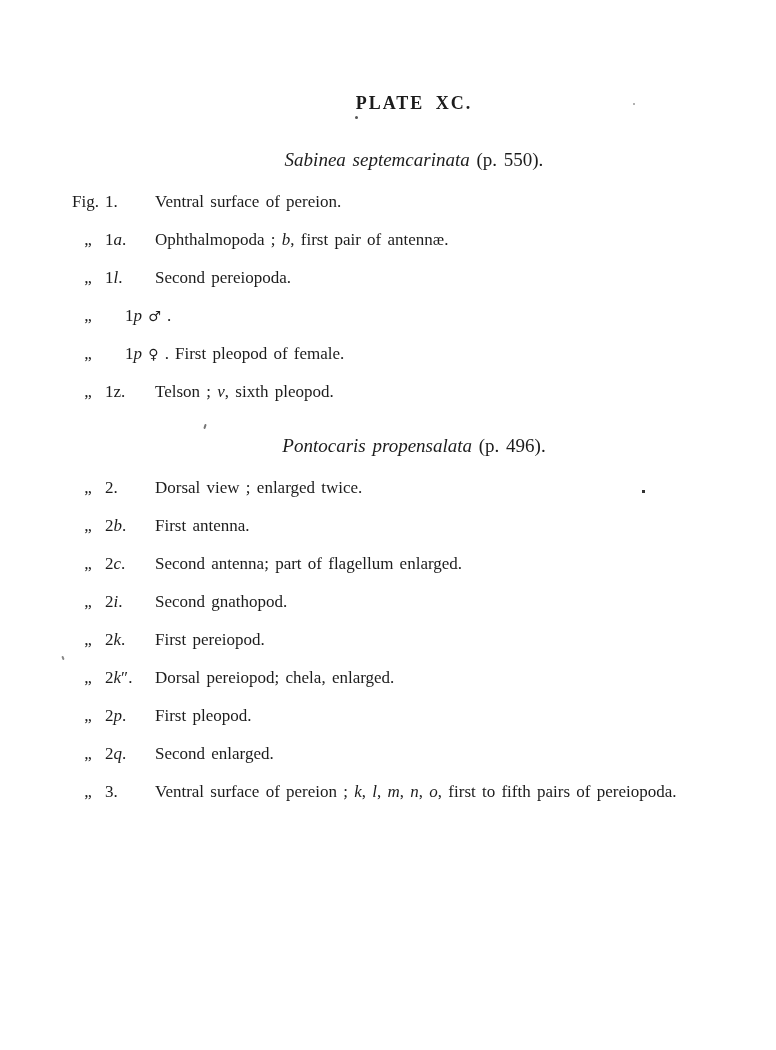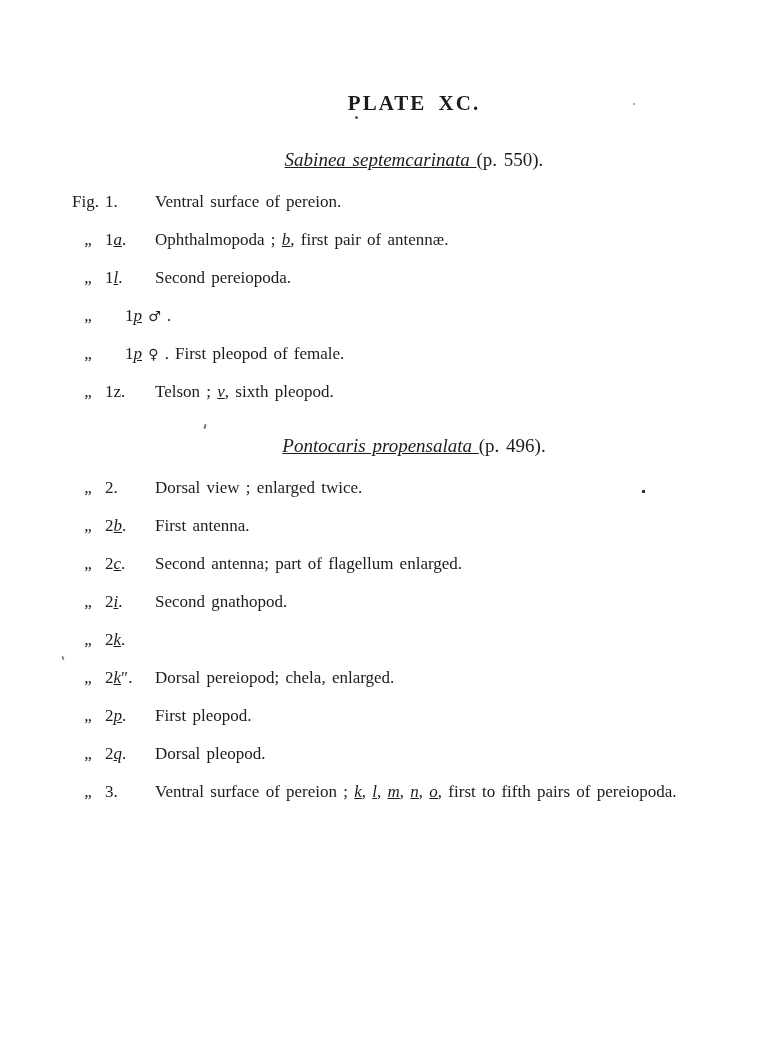--- a/index.html
+++ b/index.html
@@ -13,21 +13,21 @@
     font-family:"Liberation Serif", serif;
     overflow:hidden;
   }
   .content {
     position:absolute; left:0; top:0;
     width:776px;
     padding:91px 20px 0 72px;
   }
   .plate-title {
     text-align:center;
-    font-size:21px;
+    font-size:18px;
     font-weight:bold;
     letter-spacing:2px;
     word-spacing:5px;
     line-height:24px;
   }
   .species-heading {
     text-align:center;
     font-size:19px;
     line-height:22px;
     margin:34px 0 22px 0;
@@ -41,21 +41,21 @@
     line-height:18px;
     margin-bottom:20px;
     word-spacing:2px;
     white-space:nowrap;
   }
   .c1 { width:33px; flex:none; }
   .c1.ditto { text-align:center; letter-spacing:1px; }
   .flabel { width:50px; flex:none; }
   .flabel.tight { width:auto; margin-right:6px;margin-left:20px; }
   .fdesc { flex:1 1 auto; min-width:0; }
-  .it { font-style:italic;text-decoration:underline; }
+  .it { font-style:italic; }
   .sym { font-family:"DejaVu Sans", sans-serif; font-size:14px; font-style:normal; }
   .speck { position:absolute; background:#555; border-radius:50%; }
 </style>
 </head>
 <body>
 
 <div class="page">
   <div class="content">
     <div class="plate-title">PLATE XC.</div>
     <div id="sections">
@@ -106,35 +106,36 @@
           <span class="fdesc"><span class="">Second antenna; part of flagellum enlarged.</span></span>
         </div>
         <div class="fig-row">
           <span class="c1 ditto">„</span>
           <span class="flabel"><span class="">2</span><span class="it">i</span><span class="">.</span></span>
           <span class="fdesc"><span class="">Second gnathopod.</span></span>
         </div>
         <div class="fig-row">
           <span class="c1 ditto">„</span>
           <span class="flabel"><span class="">2</span><span class="it">k</span><span class="">.</span></span>
+          <span class="fdesc"><span class="">First pereiopod.</span></span>
         </div>
         <div class="fig-row">
           <span class="c1 ditto">„</span>
           <span class="flabel"><span class="">2</span><span class="it">k</span><span class="">″.</span></span>
           <span class="fdesc"><span class="">Dorsal pereiopod; chela, enlarged.</span></span>
         </div>
         <div class="fig-row">
           <span class="c1 ditto">„</span>
           <span class="flabel"><span class="">2</span><span class="it">p</span><span class="">.</span></span>
           <span class="fdesc"><span class="">First pleopod.</span></span>
         </div>
         <div class="fig-row">
           <span class="c1 ditto">„</span>
           <span class="flabel"><span class="">2</span><span class="it">q</span><span class="">.</span></span>
-          <span class="fdesc"><span class="">Dorsal pleopod.</span></span>
+          <span class="fdesc"><span class="">Second enlarged.</span></span>
         </div>
         <div class="fig-row">
           <span class="c1 ditto">„</span>
           <span class="flabel"><span class="">3.</span></span>
           <span class="fdesc"><span class="">Ventral surface of pereion ; </span><span class="it">k</span><span class="">, </span><span class="it">l</span><span class="">, </span><span class="it">m</span><span class="">, </span><span class="it">n</span><span class="">, </span><span class="it">o</span><span class="">, first to fifth pairs of pereiopoda.</span></span>
         </div>
       </div>
   </div>
 
   <div class="speck" style="left:355px; top:116px; width:3px; height:3px;"></div>

